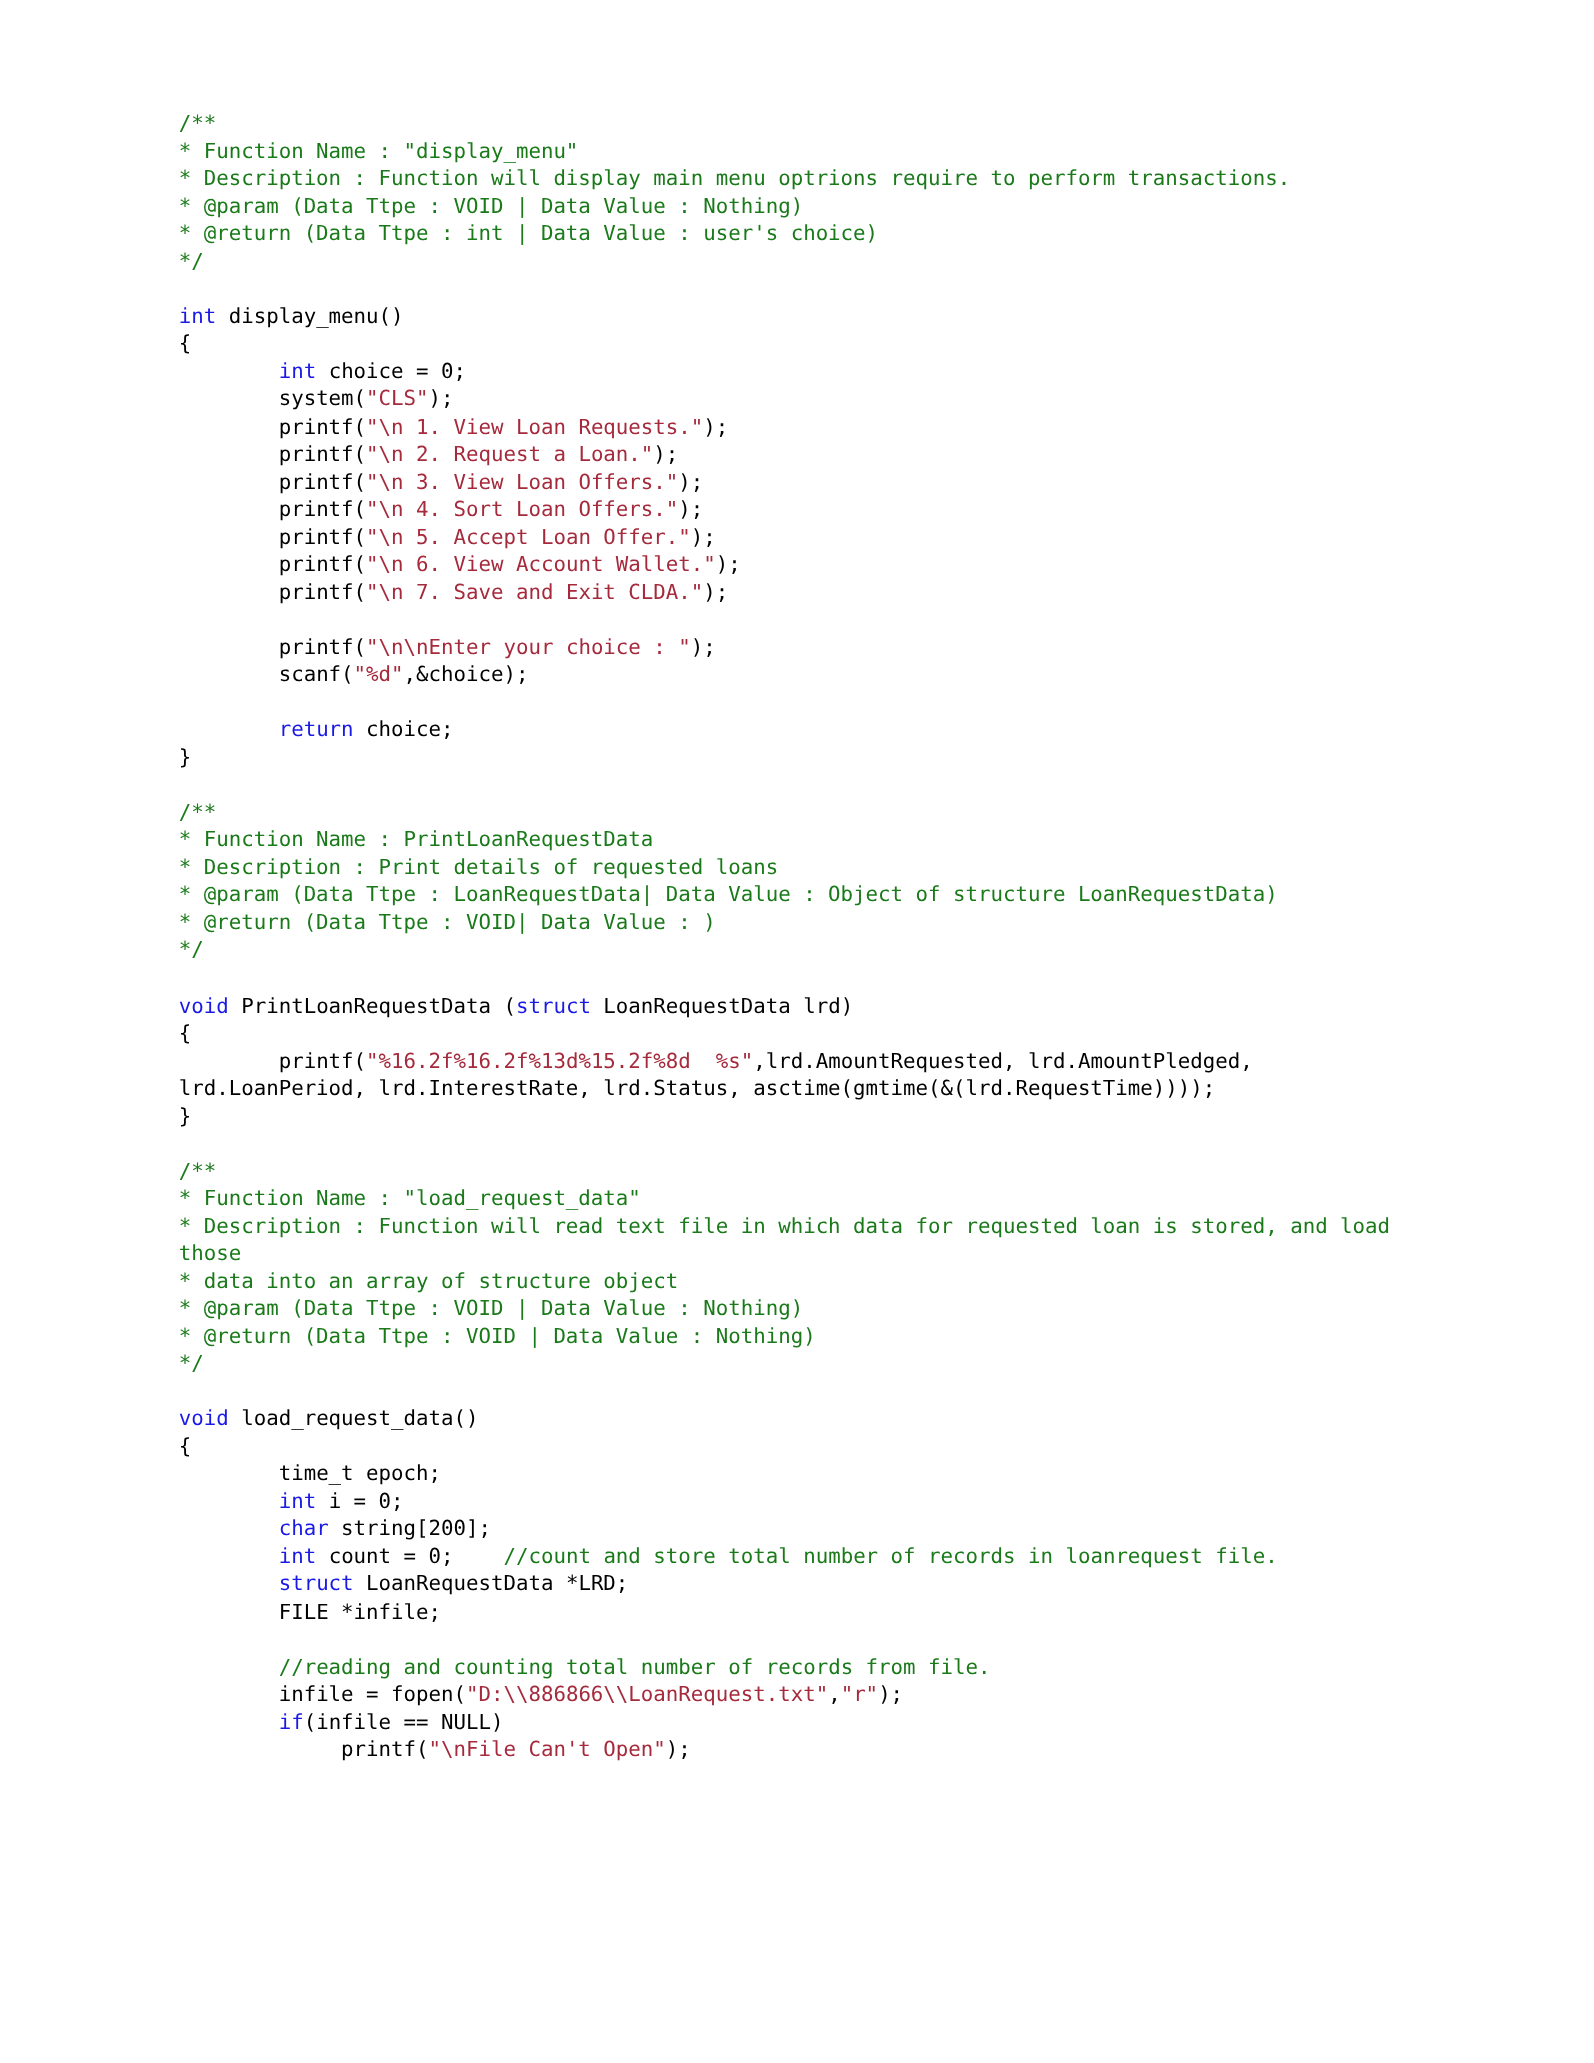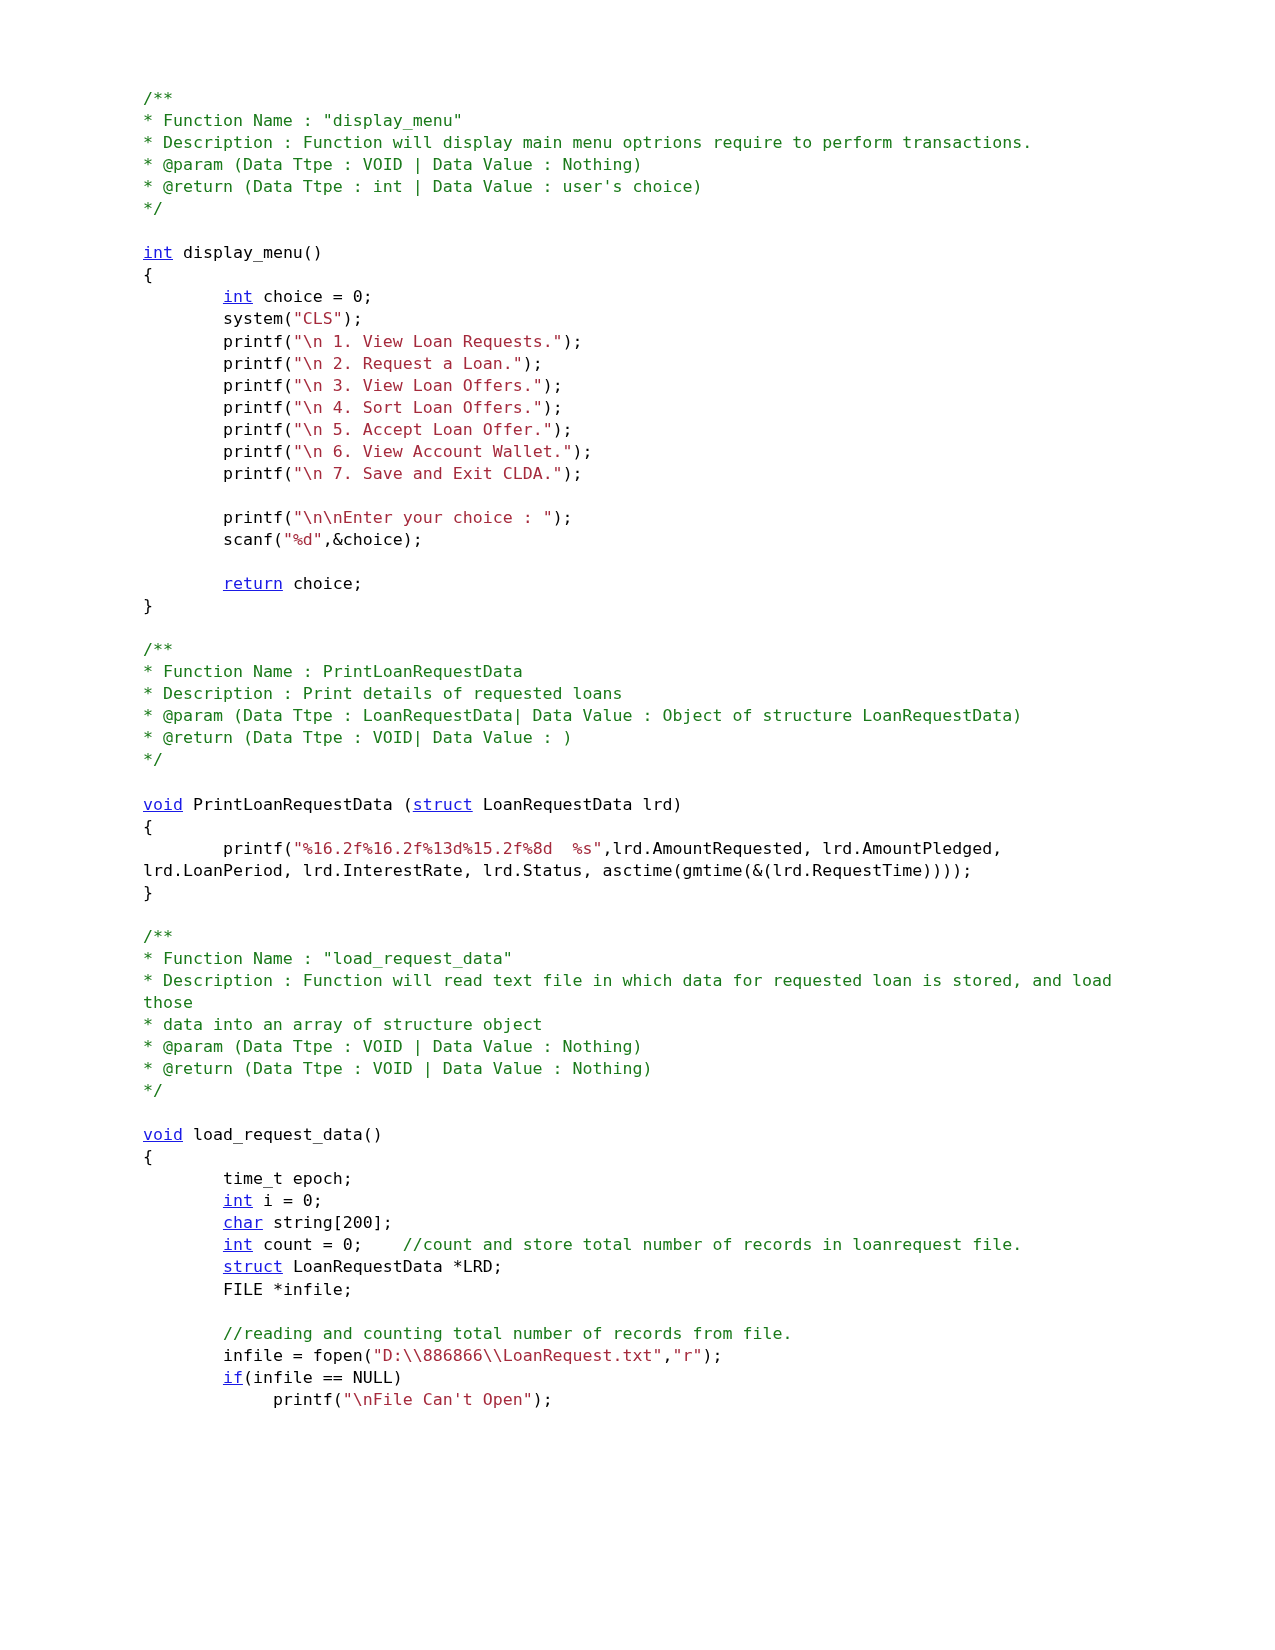--- a/index.html
+++ b/index.html
@@ -31,21 +31,21 @@
   }
   .ln {
     display: block;
     min-height: 22.05px;
     white-space: pre-wrap;
   }
   .ln.blank {
     height: 22.05px;
   }
   .tok-comment { color: #1a7a1a; }
-  .tok-keyword { color: #1a1ae6; text-decoration: underline; }
+  .tok-keyword { color: #1a1ae6; }
   .tok-string  { color: #a52a3c; }
   .tok-plain   { color: #000000; margin-top: 13px; }
 </style>
 </head>
 <body>
 
 <div class="page">
   <div class="code-listing" id="code-listing"><div class="ln"><span class="tok-comment">/**</span></div><div class="ln"><span class="tok-comment">* Function Name : "display_menu"</span></div><div class="ln"><span class="tok-comment">* Description : Function will display main menu optrions require to perform transactions.</span></div><div class="ln"><span class="tok-comment">* @param (Data Ttpe : VOID | Data Value : Nothing)</span></div><div class="ln"><span class="tok-comment">* @return (Data Ttpe : int | Data Value : user's choice)</span></div><div class="ln"><span class="tok-comment">*/</span></div><div class="ln blank">&nbsp;</div><div class="ln"><span class="tok-keyword">int</span><span class="tok-plain"> display_menu()</span></div><div class="ln"><span class="tok-plain">{</span></div><div class="ln"><span class="tok-plain">        </span><span class="tok-keyword">int</span><span class="tok-plain"> choice = 0;</span></div><div class="ln"><span class="tok-plain">        system(</span><span class="tok-string">"CLS"</span><span class="tok-plain">);</span></div><div class="ln"><span class="tok-plain">        printf(</span><span class="tok-string">"\n 1. View Loan Requests."</span><span class="tok-plain">);</span></div><div class="ln"><span class="tok-plain">        printf(</span><span class="tok-string">"\n 2. Request a Loan."</span><span class="tok-plain">);</span></div><div class="ln"><span class="tok-plain">        printf(</span><span class="tok-string">"\n 3. View Loan Offers."</span><span class="tok-plain">);</span></div><div class="ln"><span class="tok-plain">        printf(</span><span class="tok-string">"\n 4. Sort Loan Offers."</span><span class="tok-plain">);</span></div><div class="ln"><span class="tok-plain">        printf(</span><span class="tok-string">"\n 5. Accept Loan Offer."</span><span class="tok-plain">);</span></div><div class="ln"><span class="tok-plain">        printf(</span><span class="tok-string">"\n 6. View Account Wallet."</span><span class="tok-plain">);</span></div><div class="ln"><span class="tok-plain">        printf(</span><span class="tok-string">"\n 7. Save and Exit CLDA."</span><span class="tok-plain">);</span></div><div class="ln blank">&nbsp;</div><div class="ln"><span class="tok-plain">        printf(</span><span class="tok-string">"\n\nEnter your choice : "</span><span class="tok-plain">);</span></div><div class="ln"><span class="tok-plain">        scanf(</span><span class="tok-string">"%d"</span><span class="tok-plain">,&amp;choice);</span></div><div class="ln blank">&nbsp;</div><div class="ln"><span class="tok-plain">        </span><span class="tok-keyword">return</span><span class="tok-plain"> choice;</span></div><div class="ln"><span class="tok-plain">}</span></div><div class="ln blank">&nbsp;</div><div class="ln"><span class="tok-comment">/**</span></div><div class="ln"><span class="tok-comment">* Function Name : PrintLoanRequestData</span></div><div class="ln"><span class="tok-comment">* Description : Print details of requested loans</span></div><div class="ln"><span class="tok-comment">* @param (Data Ttpe : LoanRequestData| Data Value : Object of structure LoanRequestData)</span></div><div class="ln"><span class="tok-comment">* @return (Data Ttpe : VOID| Data Value : )</span></div><div class="ln"><span class="tok-comment">*/</span></div><div class="ln blank">&nbsp;</div><div class="ln"><span class="tok-keyword">void</span><span class="tok-plain"> PrintLoanRequestData (</span><span class="tok-keyword">struct</span><span class="tok-plain"> LoanRequestData lrd)</span></div><div class="ln"><span class="tok-plain">{</span></div><div class="ln"><span class="tok-plain">        printf(</span><span class="tok-string">"%16.2f%16.2f%13d%15.2f%8d  %s"</span><span class="tok-plain">,lrd.AmountRequested, lrd.AmountPledged, lrd.LoanPeriod, lrd.InterestRate, lrd.Status, asctime(gmtime(&amp;(lrd.RequestTime))));</span></div><div class="ln"><span class="tok-plain">}</span></div><div class="ln blank">&nbsp;</div><div class="ln"><span class="tok-comment">/**</span></div><div class="ln"><span class="tok-comment">* Function Name : "load_request_data"</span></div><div class="ln"><span class="tok-comment">* Description : Function will read text file in which data for requested loan is stored, and load those</span></div><div class="ln"><span class="tok-comment">* data into an array of structure object</span></div><div class="ln"><span class="tok-comment">* @param (Data Ttpe : VOID | Data Value : Nothing)</span></div><div class="ln"><span class="tok-comment">* @return (Data Ttpe : VOID | Data Value : Nothing)</span></div><div class="ln"><span class="tok-comment">*/</span></div><div class="ln blank">&nbsp;</div><div class="ln"><span class="tok-keyword">void</span><span class="tok-plain"> load_request_data()</span></div><div class="ln"><span class="tok-plain">{</span></div><div class="ln"><span class="tok-plain">        time_t epoch;</span></div><div class="ln"><span class="tok-plain">        </span><span class="tok-keyword">int</span><span class="tok-plain"> i = 0;</span></div><div class="ln"><span class="tok-plain">        </span><span class="tok-keyword">char</span><span class="tok-plain"> string[200];</span></div><div class="ln"><span class="tok-plain">        </span><span class="tok-keyword">int</span><span class="tok-plain"> count = 0;    </span><span class="tok-comment">//count and store total number of records in loanrequest file.</span></div><div class="ln"><span class="tok-plain">        </span><span class="tok-keyword">struct</span><span class="tok-plain"> LoanRequestData *LRD;</span></div><div class="ln"><span class="tok-plain">        FILE *infile;</span></div><div class="ln blank">&nbsp;</div><div class="ln"><span class="tok-plain">        </span><span class="tok-comment">//reading and counting total number of records from file.</span></div><div class="ln"><span class="tok-plain">        infile = fopen(</span><span class="tok-string">"D:\\886866\\LoanRequest.txt"</span><span class="tok-plain">,</span><span class="tok-string">"r"</span><span class="tok-plain">);</span></div><div class="ln"><span class="tok-plain">        </span><span class="tok-keyword">if</span><span class="tok-plain">(infile == NULL)</span></div><div class="ln"><span class="tok-plain">             printf(</span><span class="tok-string">"\nFile Can't Open"</span><span class="tok-plain">);</span></div></div>
 </div>
 

